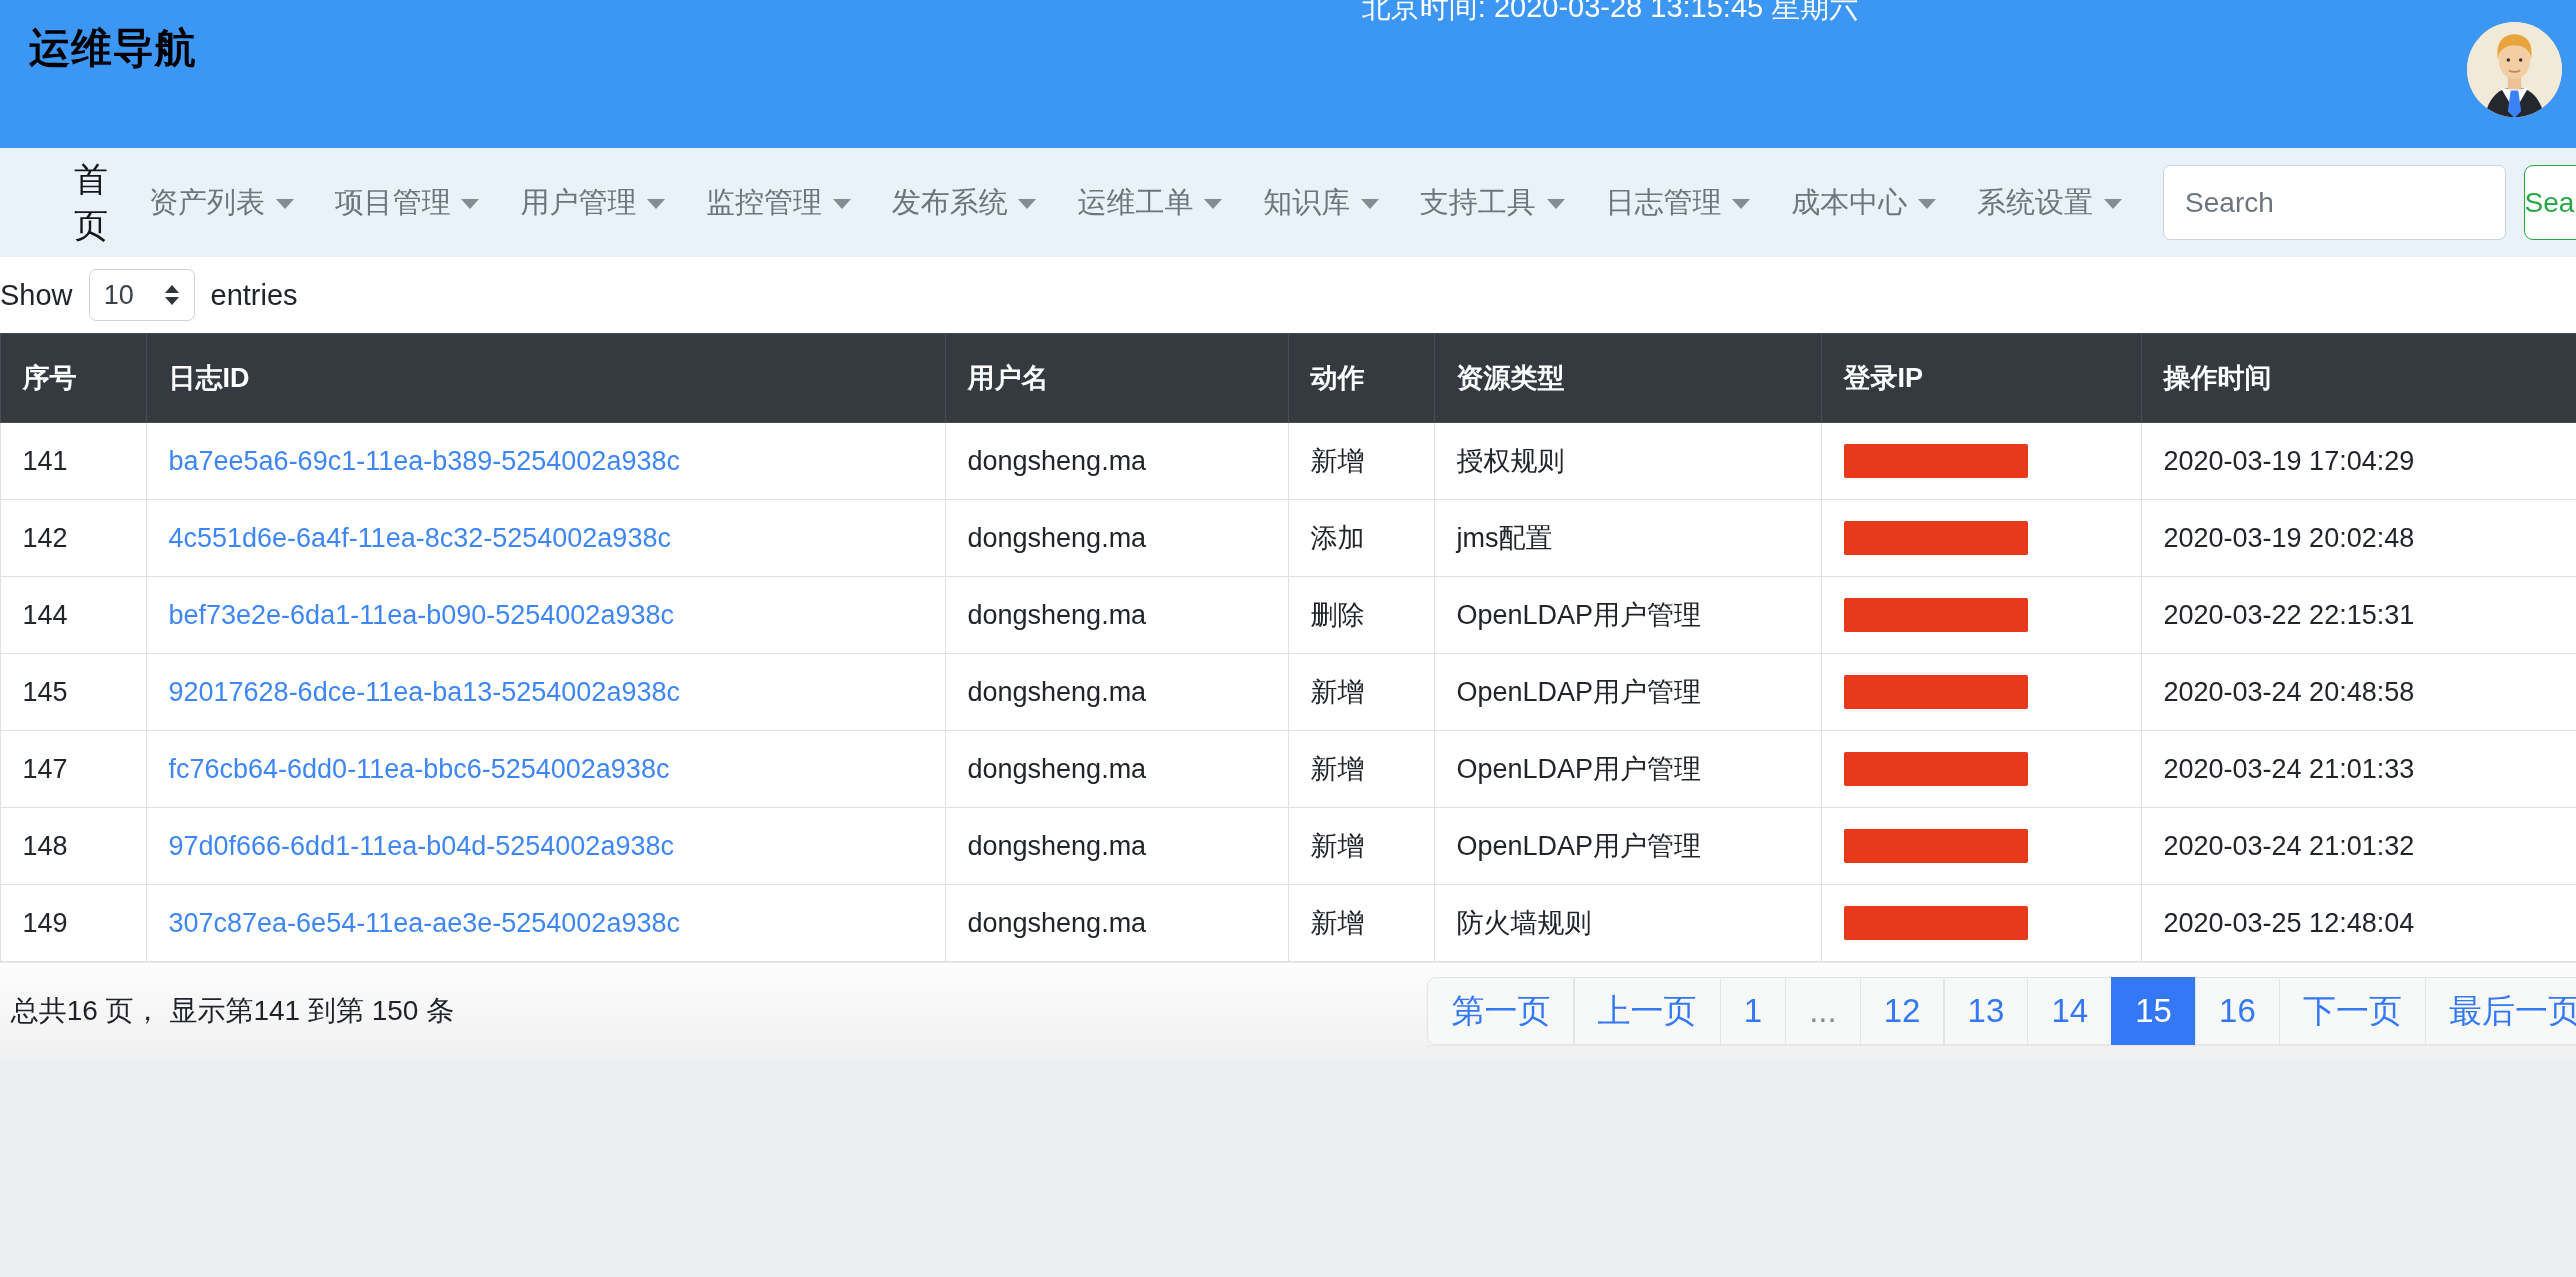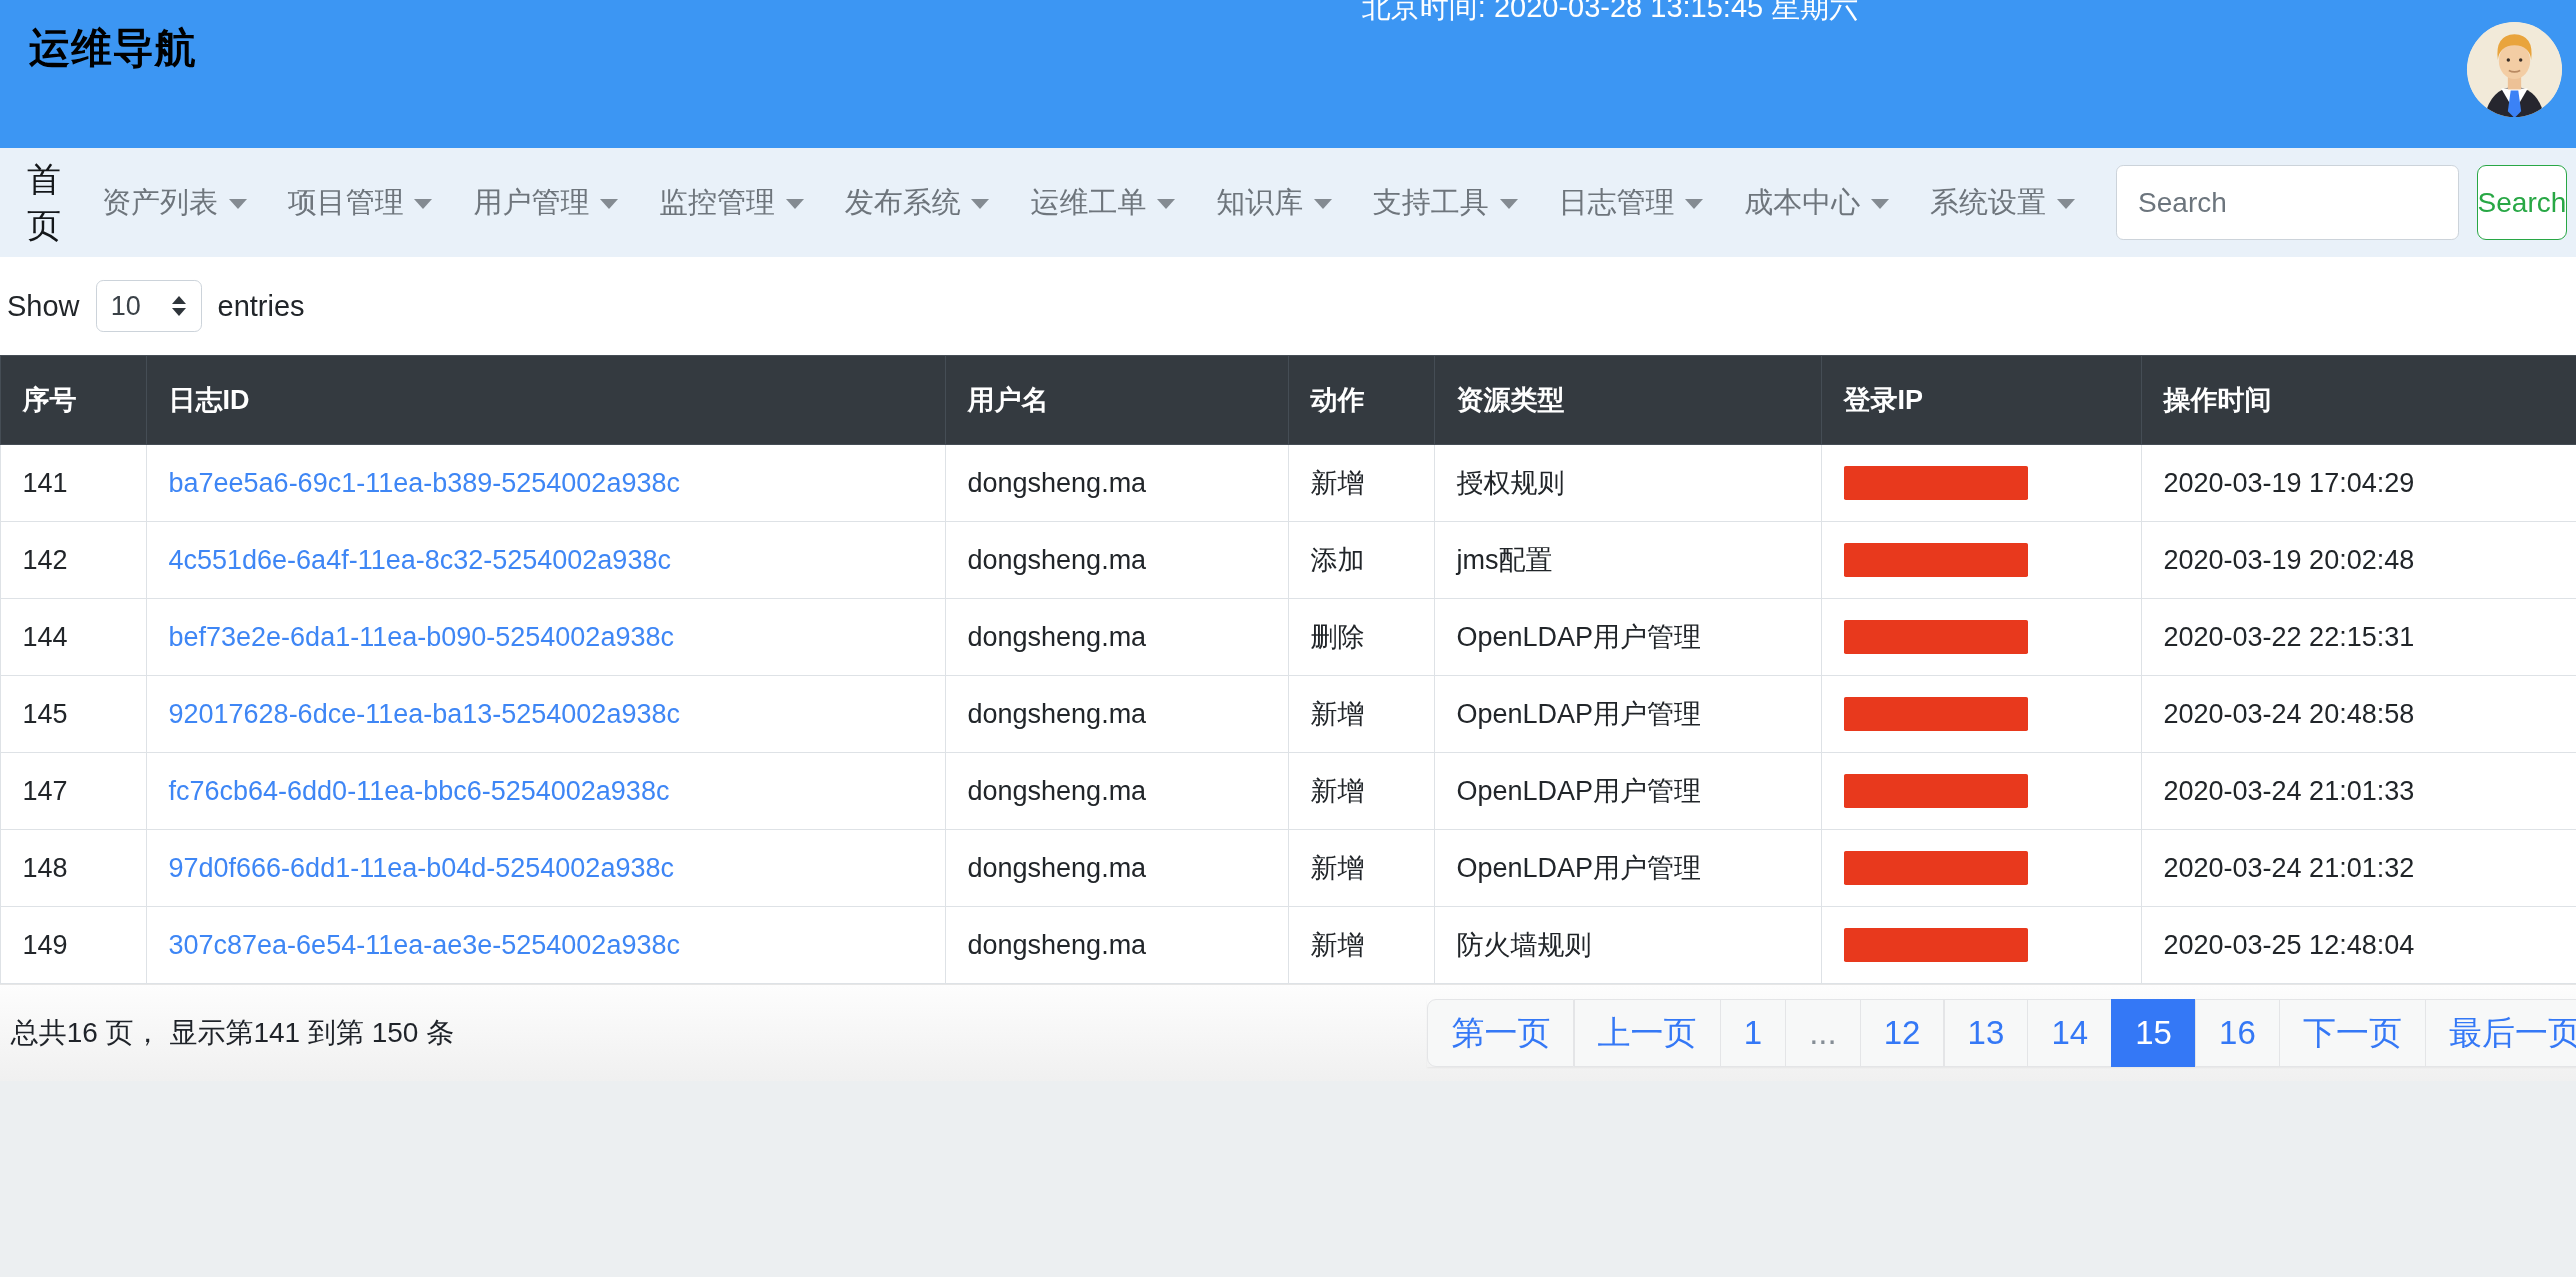--- a/index.html
+++ b/index.html
@@ -12,36 +12,36 @@
             font-size:41px; line-height:50px; font-weight:700; letter-spacing:0.9px; }
   .clock  { position:absolute; left:1610px; top:-10.7px; transform:translateX(-50%);
             color:#ffffff; font-size:29px; line-height:36px; white-space:nowrap; }
   .avatar { position:absolute; left:2467px; top:21.5px; width:95px; height:95px;
             border-radius:50%; overflow:hidden; background:#f2ead9; cursor:pointer; }
   .avatar svg { display:block; width:100%; height:100%; }
 
   
   .menubar { height:109px; background:#e9f1f9; display:flex; align-items:center;
              padding:0 30px 0 27px; }
-  .nav-home { font-size:34px; color:#14171a; font-weight:500; margin-right:41px; cursor:pointer; }
+  .nav-home { font-size:34px; color:#14171a; font-weight:500; margin-right:41px; cursor:pointer;margin-left:47px; }
   .nav-item { display:flex; align-items:center; font-size:29px; color:#6e757c;
               margin-right:41px; cursor:pointer; white-space:nowrap; }
   .caret { width:0; height:0; border-left:9px solid transparent; border-right:9px solid transparent;
            border-top:10.7px solid #848b92; margin-left:10.7px; margin-top:3.6px; }
   .search-box { margin-left:auto; width:343px; height:75px; background:#ffffff;
                 border:0.9px solid #ccd3da; border-radius:7.2px; font-size:28px; color:#212529;
                 padding:0 21.5px; outline:none; }
   .search-box::placeholder { color:#6c757d; }
   .search-btn { margin-left:18px; width:132px; height:75px; background:#ffffff;
                 border:1.8px solid #28a745; border-radius:9px; color:#28a745;
                 font-size:28px; cursor:pointer; font-family:inherit; }
 
   
-  .show-row { height:98px; background:#ffffff; display:flex; align-items:center;
-              font-size:29px; color:#212529; padding-left:7px; }
+  .show-row { height:76px; background:#ffffff; display:flex; align-items:center;
+              font-size:29px; color:#212529; padding-left:0; }
   .entries-select { display:flex; align-items:center; justify-content:space-between;
                     width:106px; height:52px; border:0.9px solid #ccd3da; border-radius:7.2px;
                     margin:0 16px; padding:0 14.3px; cursor:pointer; background:#ffffff;
                     font-size:27px; color:#3a4147; }
   .updown { display:flex; flex-direction:column; align-items:center; }
   .updown i { display:block; width:0; height:0; border-left:7.2px solid transparent;
               border-right:7.2px solid transparent; }
   .updown i.up   { border-bottom:8px solid #2f353b; margin-bottom:3.6px; }
   .updown i.down { border-top:8px solid #2f353b; }
 

